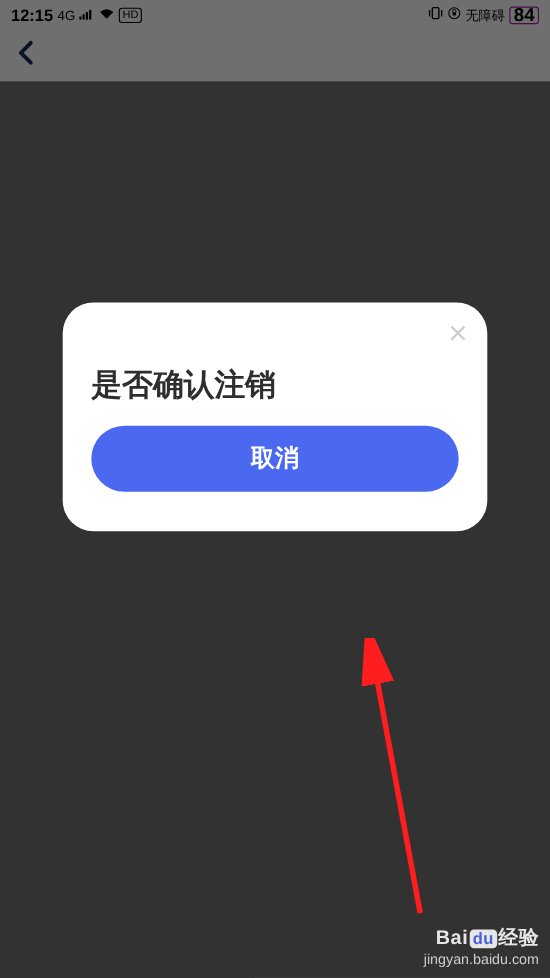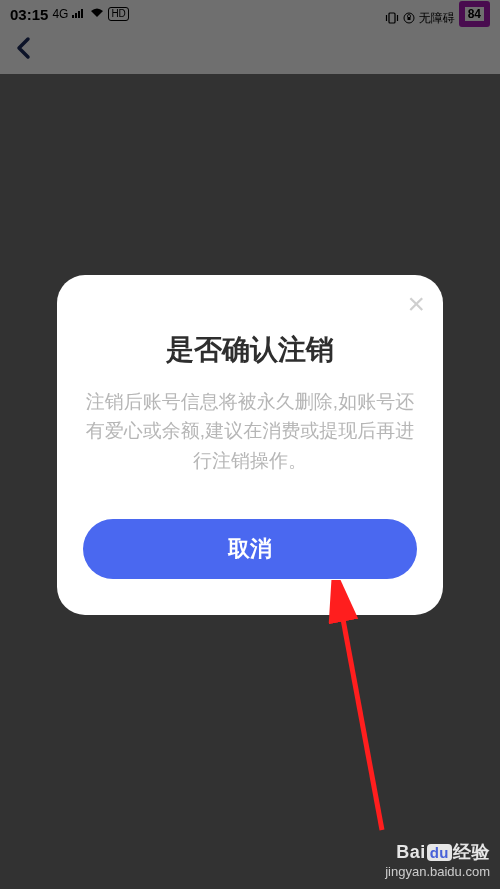--- a/index.html
+++ b/index.html
@@ -15,38 +15,38 @@
     height: 28px;
     display: flex;
     align-items: center;
     justify-content: space-between;
     padding: 0 10px;
     font-size: 14px;
     color: #000;
     font-weight: 500;
   }
   .status-left { display: flex; align-items: center; gap: 4px; }
-  .status-right { display: flex; align-items: flex-end; gap: 4px; }
+  .status-right { display: flex; align-items: flex-start; gap: 4px; }
   .status-time { font-size: 15px; font-weight: 600; }
   .status-icon { font-size: 12px; }
   .status-hd {
     font-size: 10px;
     font-weight: 400;
     border: 1px solid #000;
     border-radius: 3px;
     padding: 0 2px;
     line-height: 12px;
   }
   .battery-box {
     display: inline-flex;
     align-items: center;
-    border: 6px solid #a21caf;
+    border: 1px solid #a21caf;
     border-radius: 3px;
     padding: 0 3px;
-    font-size: 12px;
+    font-size: 17px;
     font-weight: 600;
     line-height: 14px;
   }
   .nav-bar {
     height: 46px;
     display: flex;
     align-items: center;
     padding: 0 14px;
   }
   .back-btn {
@@ -79,21 +79,21 @@
   .modal-close {
     position: absolute;
     top: 14px;
     right: 18px;
     color: #cfcfcf;
     font-size: 30px;
     line-height: 1;
     cursor: pointer;
   }
   .modal-title {
-    text-align: center;
+    text-align: left;
     font-size: 28px;
     font-weight: 700;
     color: #2e2e2e;
     margin-top: 32px;
     margin-bottom: 18px;
   }
   .modal-body {
     text-align: center;
     color: #b6b6b6;
     font-size: 19px;
@@ -155,21 +155,21 @@
     margin: 16px 1px;
     font-size: 15px;
   }
   .watermark-url { font-size: 13px; opacity: 0.85; }
 </style>
 </head>
 <body>
 
 <div class="status-bar">
   <div class="status-left">
-    <span class="status-time">03:15</span>
+    <span class="status-time">12:15</span>
     <span class="status-icon">4G</span>
     <span class="status-icon">
       <svg width="14" height="10" viewBox="0 0 14 10">
           <rect x="0" y="7" width="2" height="3" fill="#000"></rect>
           <rect x="3" y="5" width="2" height="5" fill="#000"></rect>
           <rect x="6" y="3" width="2" height="7" fill="#000"></rect>
           <rect x="9" y="1" width="2" height="9" fill="#000"></rect>
         </svg>
     </span>
     <span class="status-icon">
@@ -208,21 +208,20 @@
     </svg>
   </span>
 </div>
 
 <div class="page-bg"></div>
 <div class="dim-overlay"></div>
 
 <div class="modal">
   <span class="modal-close">×</span>
   <div class="modal-title">是否确认注销</div>
-  <div class="modal-body">注销后账号信息将被永久删除,如账号还有爱心或余额,建议在消费或提现后再进行注销操作。</div>
   <div class="modal-actions">
     <div class="btn btn-cancel">
       <span>取消</span>
     </div>
   </div>
 </div>
 
 <svg class="arrow-annotation" width="80" height="260" viewBox="0 0 80 260">
   <defs>
     <marker id="ah" markerWidth="12" markerHeight="12" refX="6" refY="3" orient="auto">

